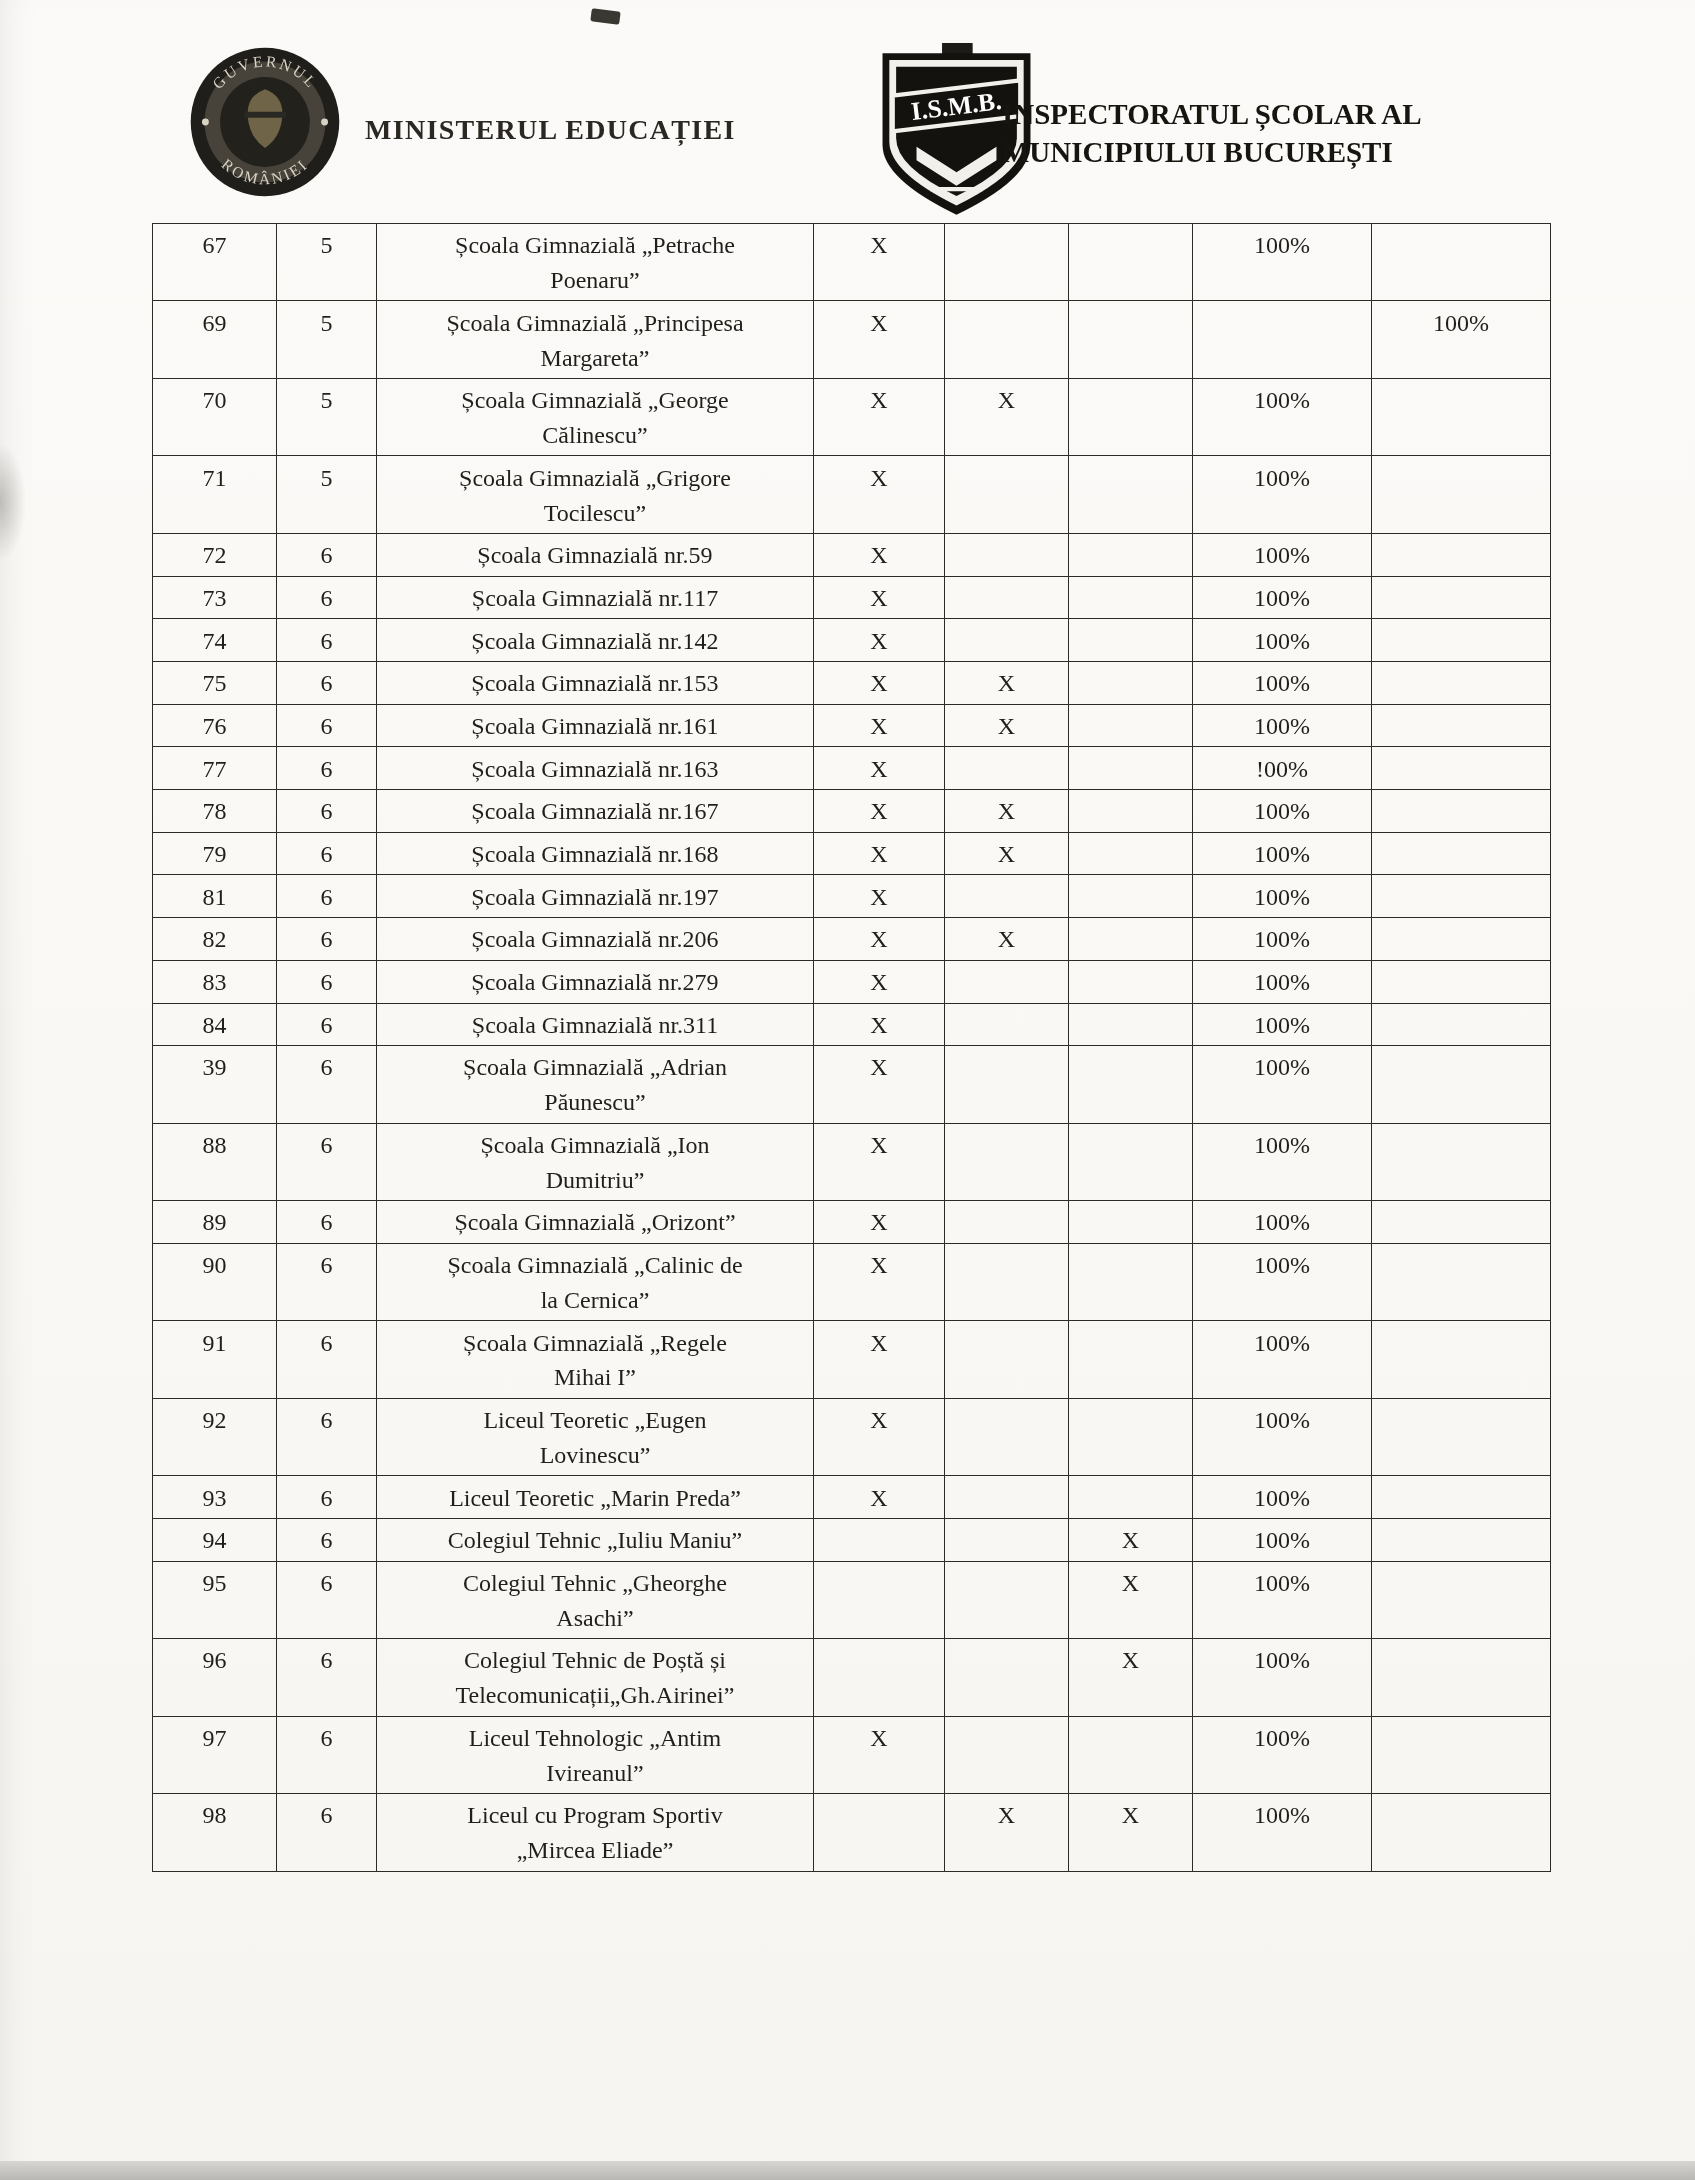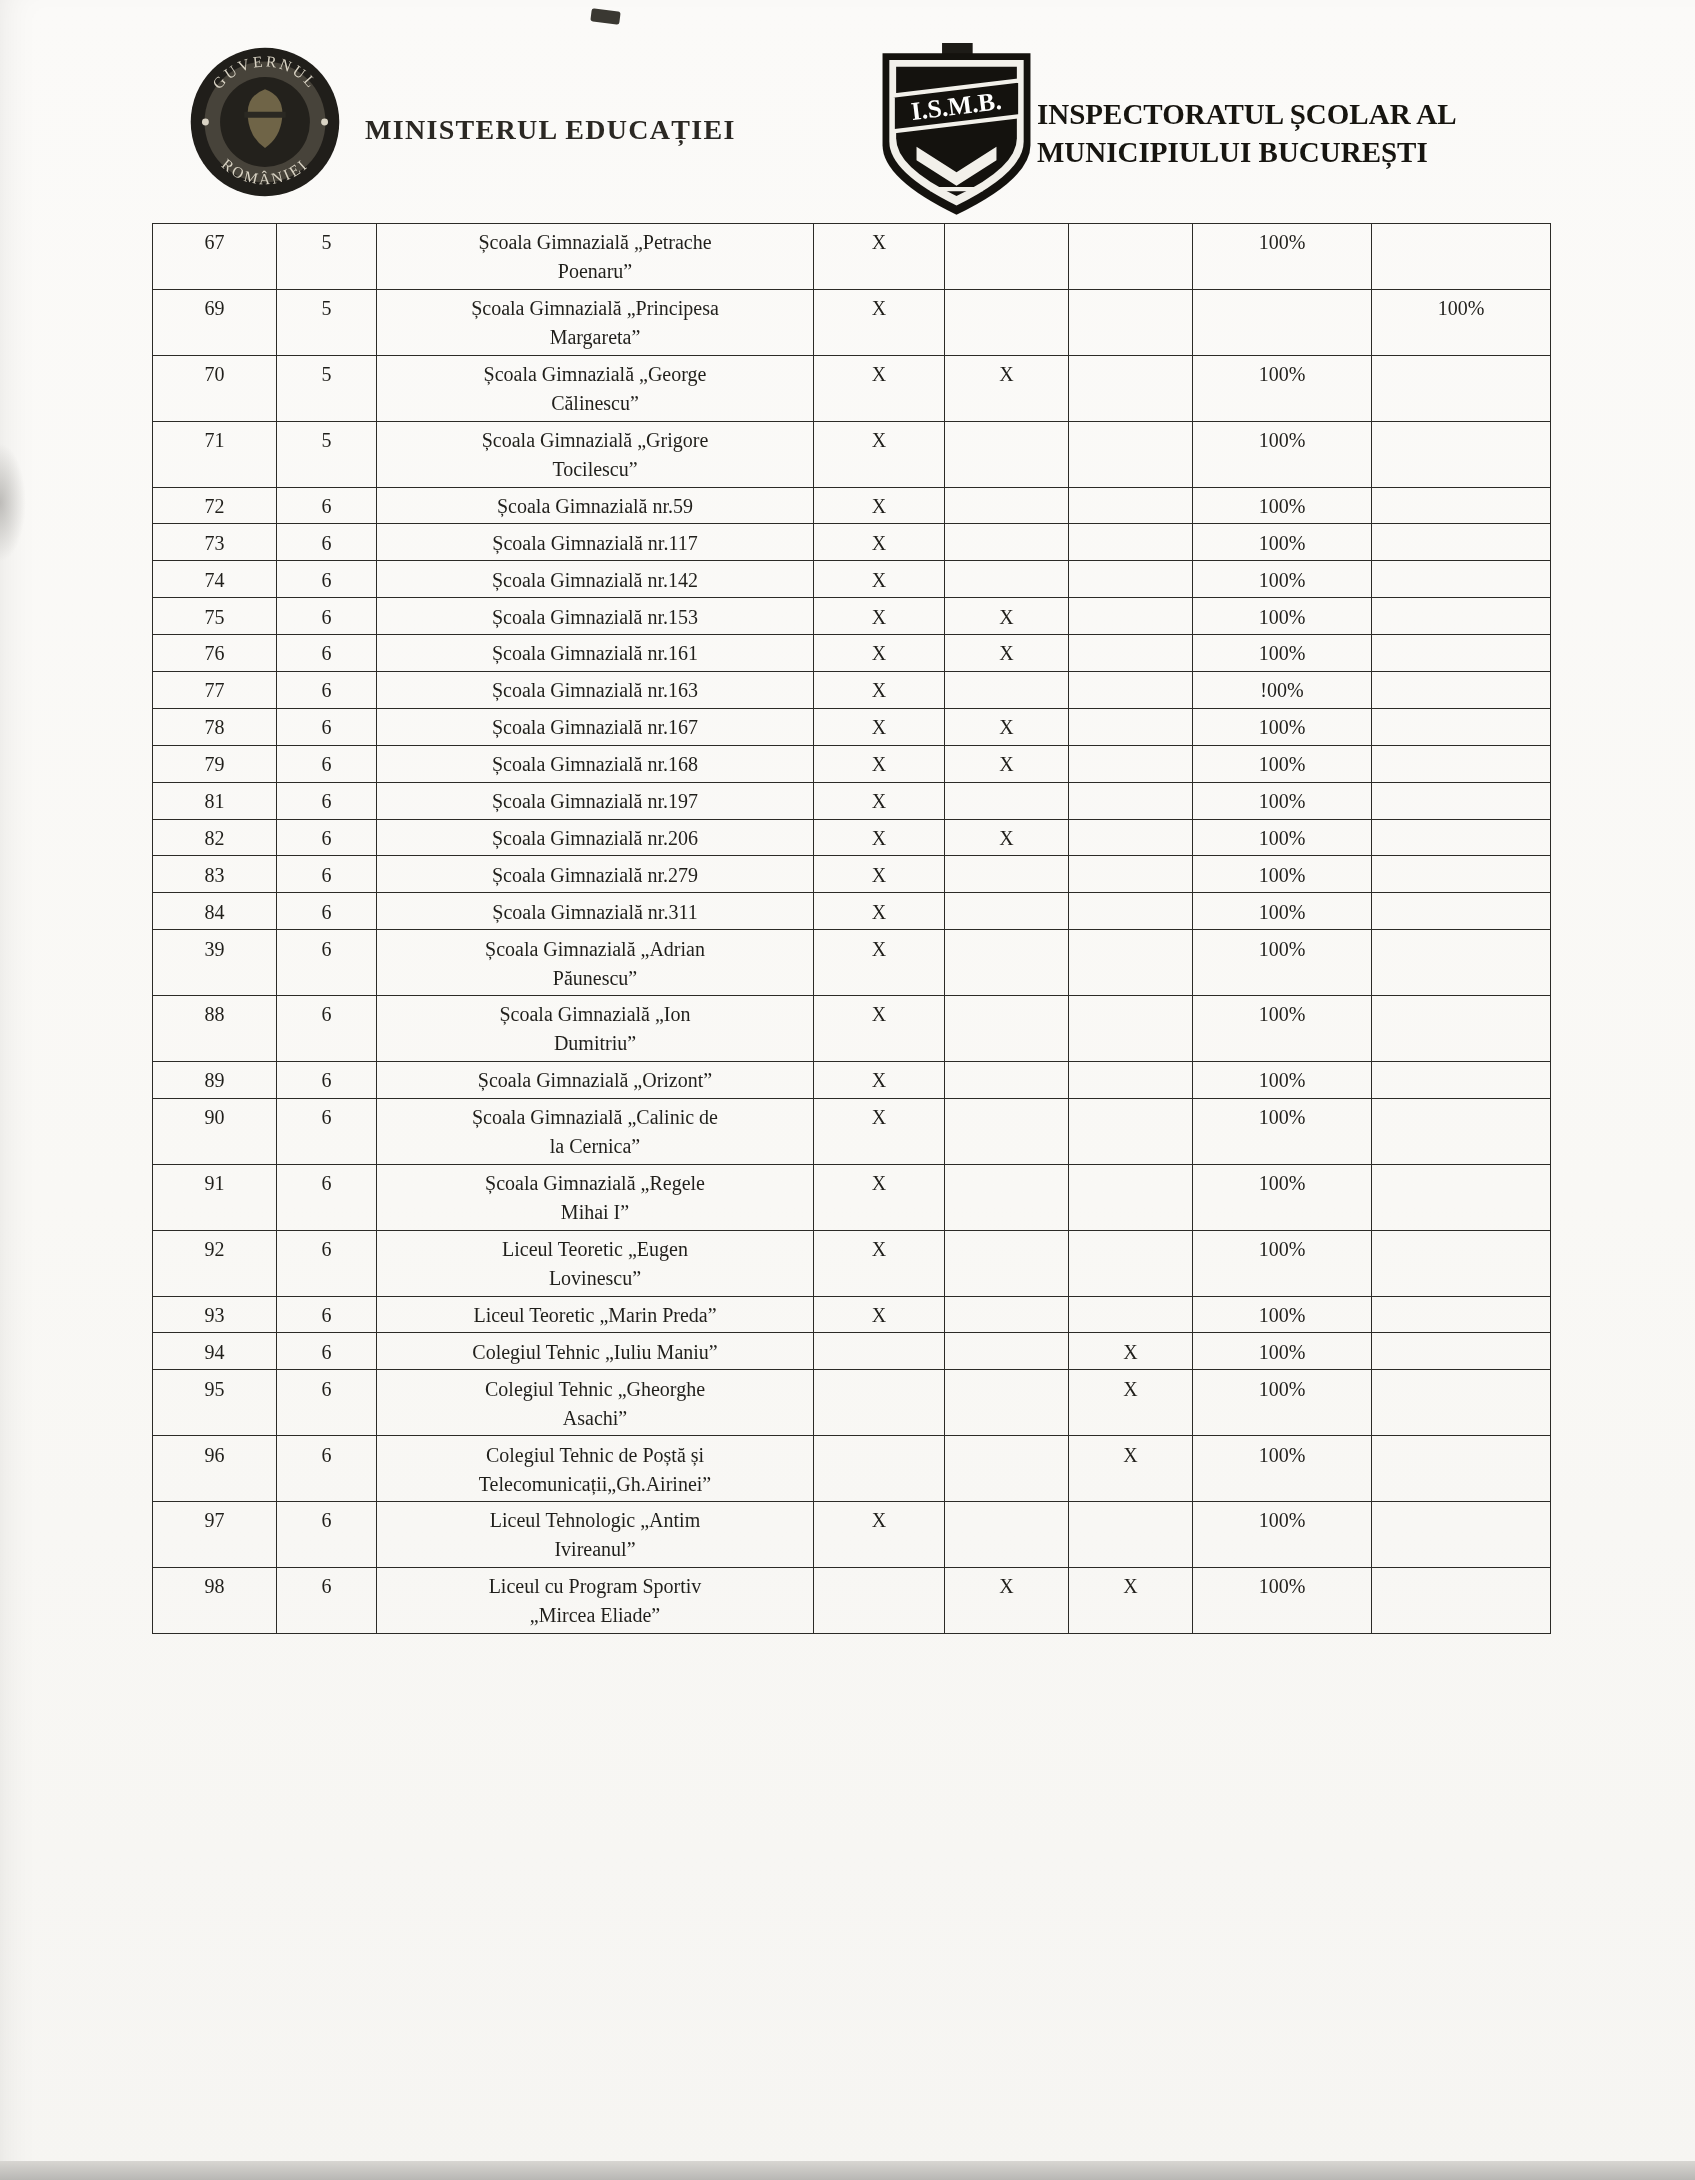--- a/index.html
+++ b/index.html
@@ -19,38 +19,38 @@
   
   .doc-header { position: absolute; left: 0; top: 0; width: 100%; height: 223px; }
   .gov-emblem { position: absolute; left: 189px; top: 46px; width: 152px; height: 152px; }
   .ministry {
     position: absolute; left: 365px; top: 114px;
     font-size: 28px; font-weight: 600; letter-spacing: 1.3px; color: #2b2823;
     white-space: nowrap;
   }
   .ismb-logo { position: absolute; left: 867px; top: 43px; width: 179px; height: 176px; }
   .inspectorate {
-    position: absolute; left: 1037px; top: 95px;
+    position: absolute; left: 1002px; top: 95px;
     font-size: 29px; font-weight: 700; line-height: 1.32; color: #171510;
     white-space: nowrap;
   }
   .speck {
     position: absolute; left: 591px; top: 10.2px; width: 29px; height: 12.8px;
     background: #3a3832; border-radius: 2.6px; transform: rotate(7deg);
   }
   .smudge {
     position: absolute; left: 0; top: 443px; width: 25.6px; height: 119px;
     background: radial-gradient(ellipse at left, rgba(140,138,134,0.5), transparent 70%);
   }
   
   table.school-table {
     position: absolute; left: 152px; top: 223px;
     width: 1397px;
     border-collapse: collapse; table-layout: fixed;
-    font-size: 20px; color: #201f1b;
+    font-size: 24px; color: #201f1b;
   }
   .school-table td {
     border: 1.7px solid #2c2b27;
     text-align: center;
     vertical-align: top;
     padding: 4.3px 5.1px 2.6px 5.1px;
     line-height: 1.45;
     overflow: hidden;
   }
   .school-table td.c-name { white-space: pre-line; }

